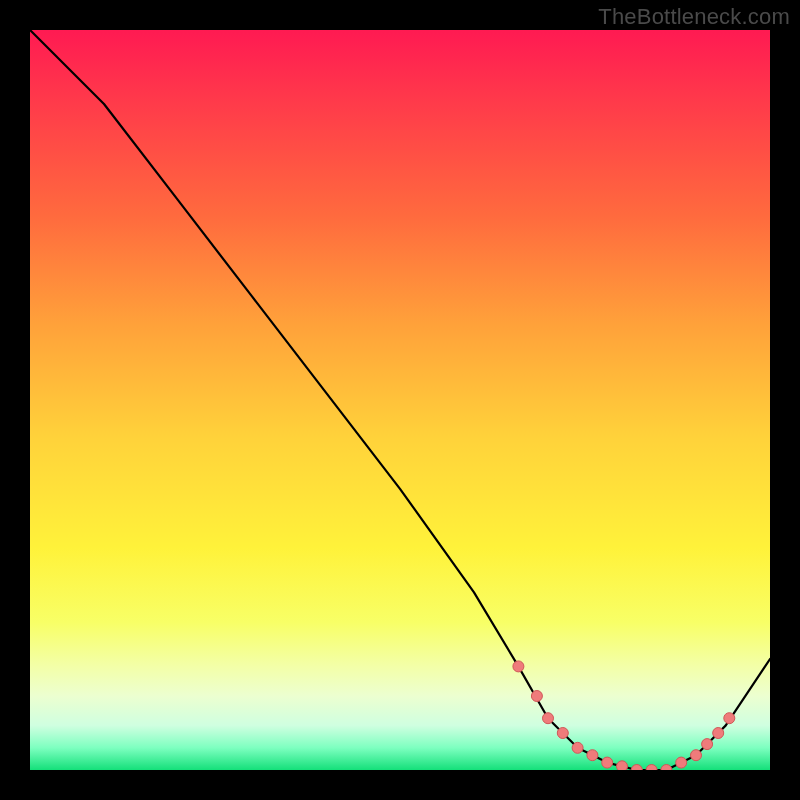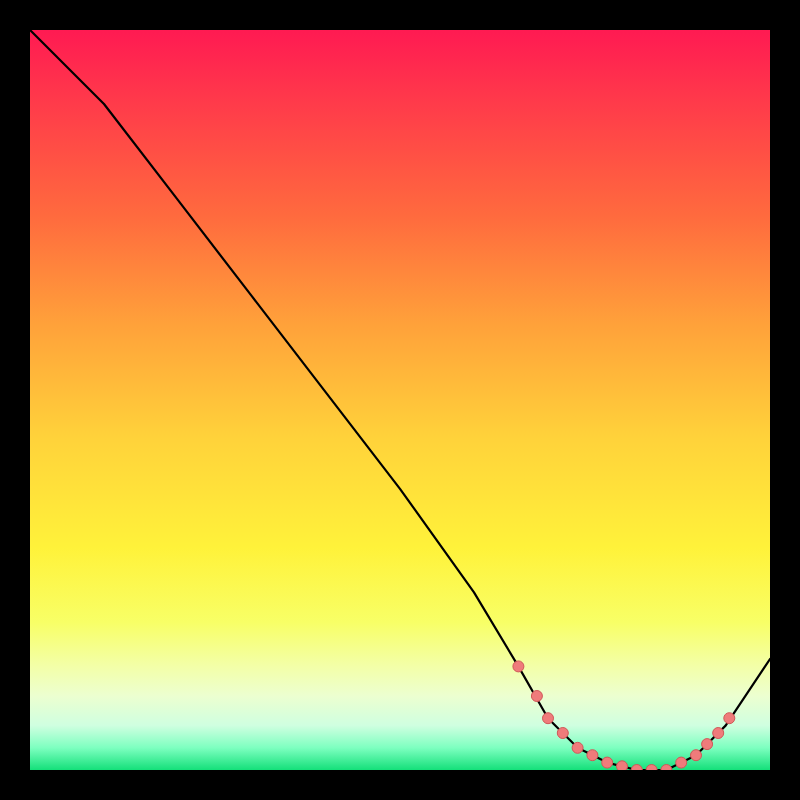--- a/index.html
+++ b/index.html
@@ -67,20 +67,21 @@
   .dot {
     fill: #ef7b7b;
     stroke: #d05858;
     stroke-width: 1;
   }
 </style>
 </head>
 <body>
 
 <div class="stage">
+  <div class="attribution">TheBottleneck.com</div>
 
   <div class="plot-area">
     <div class="gradient"></div>
     <svg class="curve" viewBox="0 0 740 740" preserveAspectRatio="none">
       <path id="curve-path" class="line" d="M0.0 0.0 L37.0 37.0 L74.0 74.0 L148.0 170.2 L222.0 266.4 L296.0 362.6 L370.0 458.8 L444.0 562.4 L488.4 636.4 L518.0 688.2 L547.6 717.8 L577.2 732.6 L606.8 740.0 L636.4 740.0 L666.0 725.2 L695.6 695.6 L740.0 629.0"></path>
       <g id="dots">
           <circle cx="488.4" cy="636.4" r="5.5" class="dot"></circle>
           <circle cx="506.9" cy="666.0" r="5.5" class="dot"></circle>
           <circle cx="518.0" cy="688.2" r="5.5" class="dot"></circle>
           <circle cx="532.8" cy="703.0" r="5.5" class="dot"></circle>

